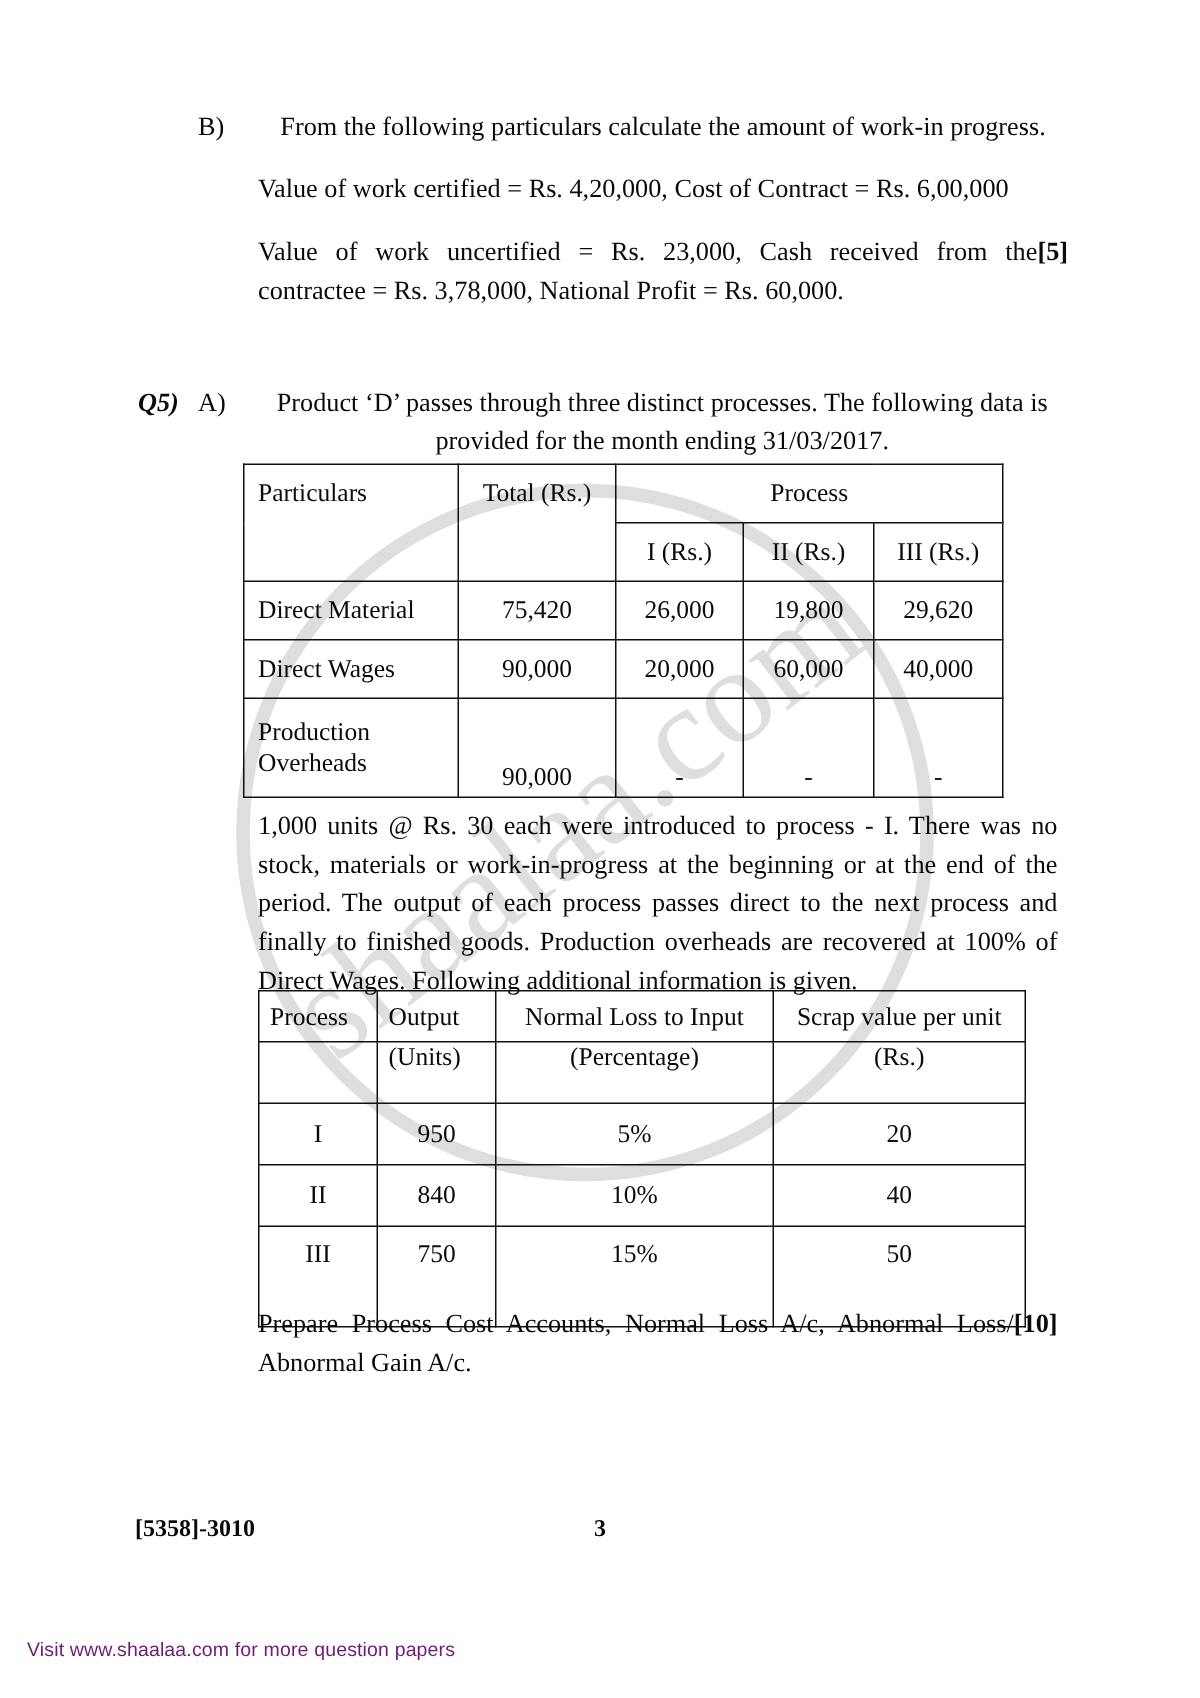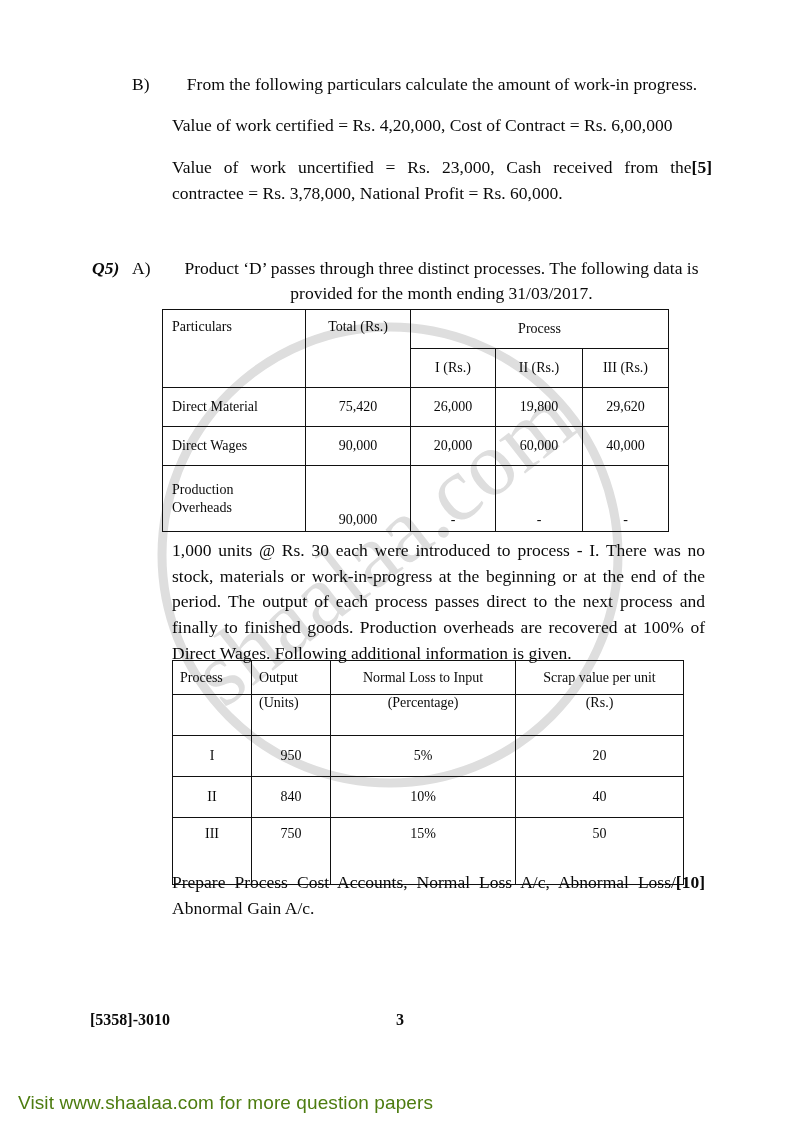--- a/index.html
+++ b/index.html
@@ -55,21 +55,21 @@
     text-align: justify;
   }
   .marks {
     font-weight: bold;
     float: right;
   }
 
   
   table.doc {
     border-collapse: collapse;
-    font-size: 14px;
+    font-size: 17px;
     table-layout: fixed;
     padding-left: 44px;
   }
   table.doc td, table.doc th {
     border: 1px solid #111;
     font-weight: normal;
     padding: 0;
     vertical-align: middle;
   }
   table.doc th { text-align: center; }
@@ -116,22 +116,22 @@
     width: 800px;
     text-align: center;
     font-size: 16px;
     font-weight: bold;
   }
   #banner {
     position: absolute;
     left: 18px;
     top: 1092px;
     font-family: "Liberation Sans", "DejaVu Sans", sans-serif;
-    font-size: 19px;
-    color: #4d7c0f;
+    font-size: 13px;
+    color: #701a75;
     letter-spacing: 0.1px;
   }
 </style>
 </head>
 <body>
 
 <div id="watermark">
   <svg viewBox="0 0 474 474" xmlns="http://www.w3.org/2000/svg">
     <circle cx="237" cy="237" r="228" fill="none" stroke="#dedede" stroke-width="9"></circle>
     <text x="237" y="256" text-anchor="middle" transform="rotate(-38 237 237)" font-family="Liberation Serif, DejaVu Serif, serif" font-size="92" fill="#dedede">shaalaa.com</text>

